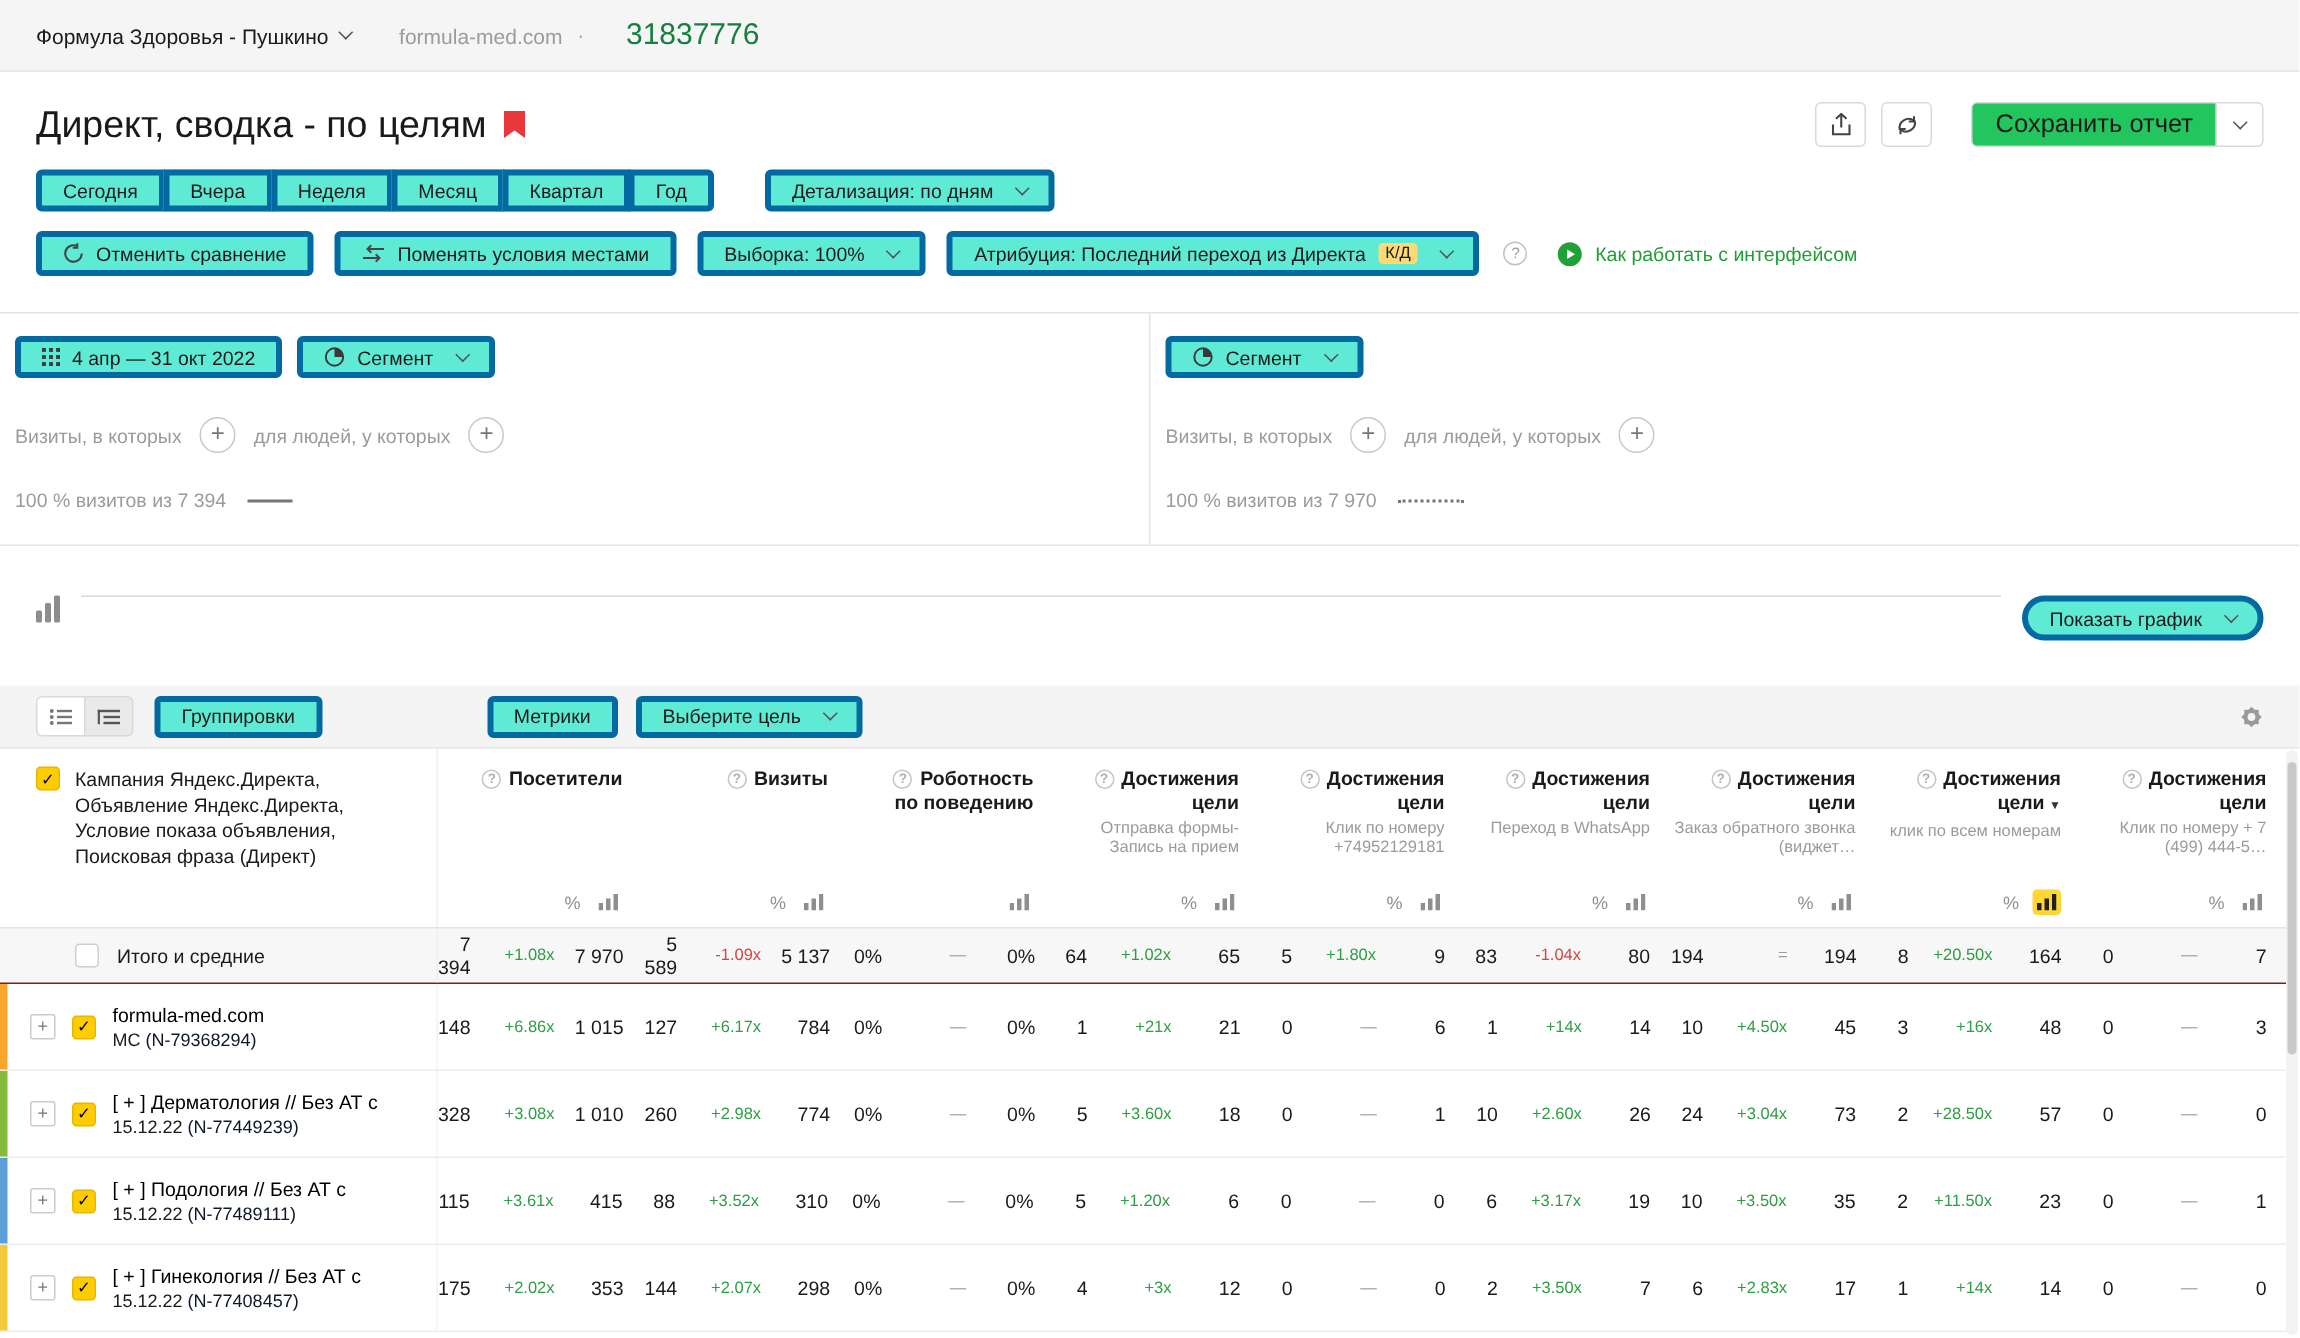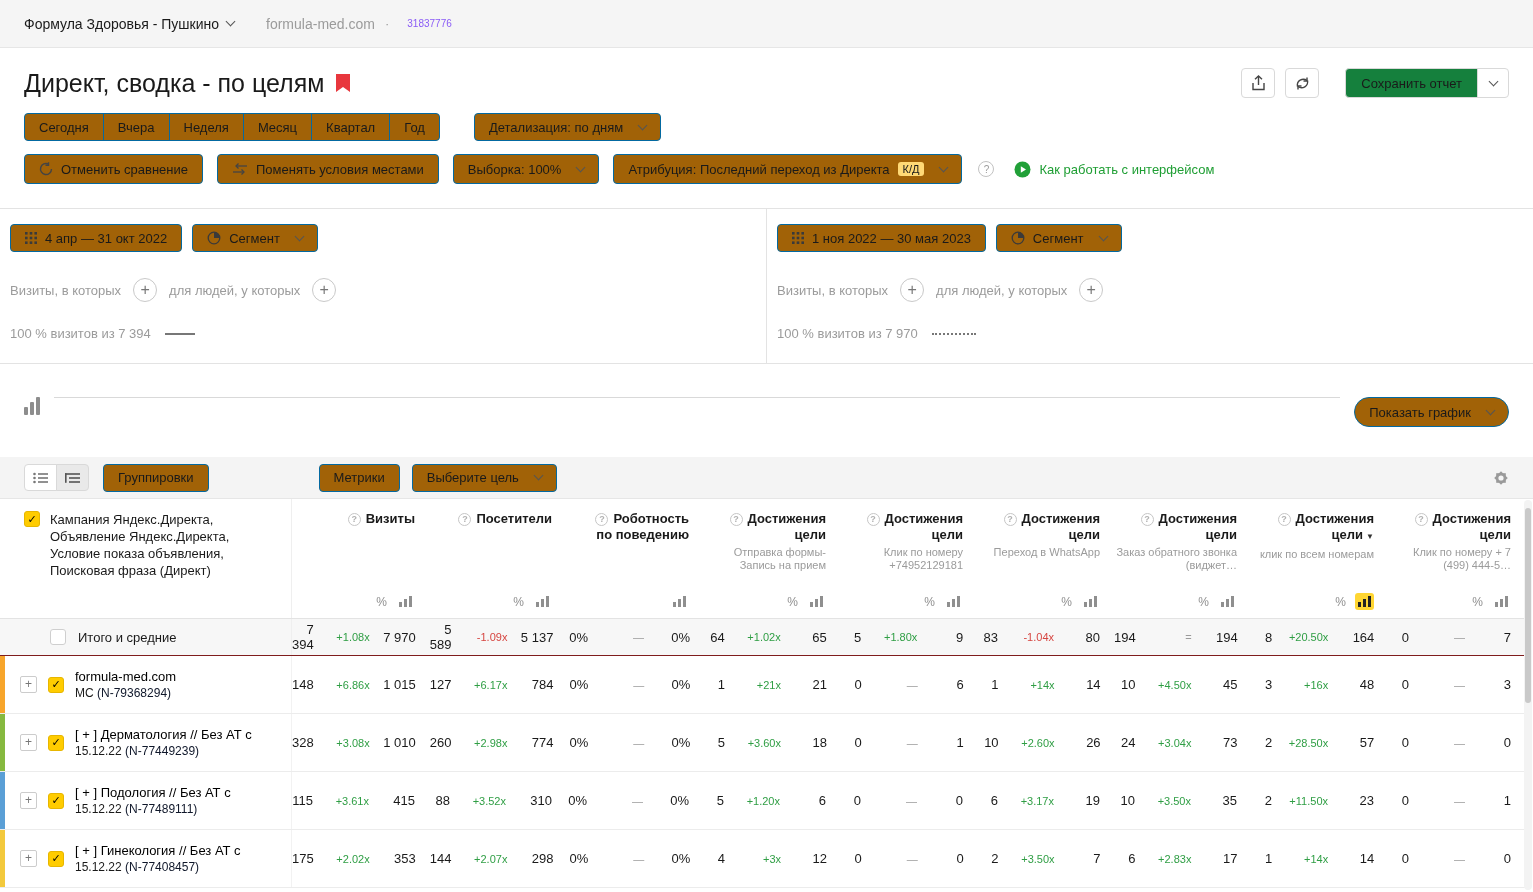--- a/index.html
+++ b/index.html
@@ -6,35 +6,35 @@
 html,body{width:1533px;height:892px}
 body{font-family:"Liberation Sans","DejaVu Sans",sans-serif;font-size:13px;color:#1a1a1a;background:#fff;overflow:hidden;position:relative}
 button{font-family:inherit;color:inherit}
 
 
 .topbar{height:48px;background:#f5f5f5;border-bottom:1px solid #e6e6e6;display:flex;align-items:center;padding:0 24px}
 .counter-select{display:flex;align-items:center;font-size:14px;cursor:pointer}
 .chev{width:7px;height:7px;border-right:1.5px solid #555;border-bottom:1.5px solid #555;transform:rotate(45deg);display:inline-block;margin-left:8px;margin-top:-4px;flex:none}
 .topbar .domain{color:#9b9b9b;font-size:14px;margin-left:32px}
 .topbar .dot{color:#9b9b9b;margin-left:10px}
-.topbar .cid{color:#8b5cf6;font-size:10px;margin-left:18px}
+.topbar .cid{color:#15803d;font-size:20px;margin-left:28px}
 
 
 .title-row{display:flex;align-items:center;padding:20px 24px 0}
 .page-title{font-size:25px;font-weight:400}
 .bookmark{margin-left:12px;display:flex;cursor:pointer}
 .title-actions{margin-left:auto;display:flex;align-items:center;gap:10px}
 .icon-btn{width:34px;height:30px;border:1px solid #d9d9d9;border-radius:4px;background:#fff;display:inline-flex;align-items:center;justify-content:center;cursor:pointer}
 .split-btn{display:flex;margin-left:16px}
-.split-main{height:30px;padding:0 15px;border:1px solid #d9d9d9;border-radius:4px 0 0 4px;background:#15803d;display:flex;align-items:center;font-size:13px;cursor:pointer}
+.split-main{height:30px;padding:0 15px;border:1px solid #d9d9d9;border-radius:4px 0 0 4px;background:#22c55e;display:flex;align-items:center;font-size:17px;cursor:pointer}
 .split-arrow{width:32px;height:30px;border:1px solid #d9d9d9;margin-left:-1px;border-radius:0 4px 4px 0;background:#fff;display:flex;align-items:center;justify-content:center;cursor:pointer}
 .split-arrow .chev{margin-left:0}
 
 
-.btn{height:28px;padding:0 14px;background:#a16207;border:1px solid #0369a1;display:inline-flex;align-items:center;gap:8px;font-size:13px;cursor:pointer;white-space:nowrap}
+.btn{height:28px;padding:0 14px;background:#5eead4;border:4px solid #0369a1;display:inline-flex;align-items:center;gap:8px;font-size:13px;cursor:pointer;white-space:nowrap}
 .rounded{border-radius:4px}
 .tabs-row{display:flex;align-items:center;padding:15px 24px 0}
 .tab{border-radius:0;margin-right:-1px}
 .tab:first-child{border-radius:4px 0 0 4px}
 .tab:last-child{border-radius:0 4px 4px 0;margin-right:0}
 .detal{margin-left:34px}
 .controls-row{display:flex;align-items:center;padding:13px 24px 0;gap:14px}
 .controls-row .btn{height:30px}
 .attr-badge{background:#ffd976;border-radius:3px;padding:1px 5px;font-size:11px}
 .q-icon{width:16px;height:16px;border-radius:50%;border:1px solid #c2c2c2;color:#9b9b9b;font-size:10px;display:flex;align-items:center;justify-content:center;margin-left:2px;cursor:pointer;flex:none}
@@ -246,34 +246,20 @@
       <span class="plus-circle">+</span>
     </div>
     <div class="seg-sample">
       <span>100 % визитов из 7 394</span>
       <span class="line-sample"></span>
     </div>
   </div>
   <div class="segment">
     <div class="seg-head">
       <button class="btn rounded">
-        <svg width="12" height="12" viewBox="0 0 12 12" fill="#3a3a3a">
-            <rect width="2.6" height="2.6"></rect>
-            <rect x="4.7" width="2.6" height="2.6"></rect>
-            <rect x="9.4" width="2.6" height="2.6"></rect>
-            <rect y="4.7" width="2.6" height="2.6"></rect>
-            <rect x="4.7" y="4.7" width="2.6" height="2.6"></rect>
-            <rect x="9.4" y="4.7" width="2.6" height="2.6"></rect>
-            <rect y="9.4" width="2.6" height="2.6"></rect>
-            <rect x="4.7" y="9.4" width="2.6" height="2.6"></rect>
-            <rect x="9.4" y="9.4" width="2.6" height="2.6"></rect>
-          </svg>
-        <span>1 ноя 2022 — 30 мая 2023</span>
-      </button>
-      <button class="btn rounded">
         <svg width="14" height="14" viewBox="0 0 14 14">
             <circle cx="7" cy="7" r="5.8" fill="none" stroke="#3a3a3a" stroke-width="1.3"></circle>
             <path d="M7 7V1.2A5.8 5.8 0 0 1 12.8 7z" fill="#3a3a3a"></path>
           </svg>
         <span>Сегмент</span>
         <i class="chev"></i>
       </button>
     </div>
     <div class="seg-conditions">
       <span>Визиты, в которых</span>
@@ -343,24 +329,24 @@
   </span>
 </div>
 
 <div class="report-table">
   <div class="t-row head-row" id="head-row">
     <div class="dim-head">
       <span class="cb checked">✓</span>
       <span class="txt">Кампания Яндекс.Директа, Объявление Яндекс.Директа, Условие показа объявления, Поисковая фраза (Директ)</span>
     </div>
   <div class="mh">
+        <div class="t"><span class="info">?</span><span class="tt">Посетители</span></div>
+      </div>
+      <div class="mh">
         <div class="t"><span class="info">?</span><span class="tt">Визиты</span></div>
-      </div>
-      <div class="mh">
-        <div class="t"><span class="info">?</span><span class="tt">Посетители</span></div>
       </div>
       <div class="mh">
         <div class="t"><span class="info">?</span><span class="tt">Роботность</span><br><span class="tt2">по поведению</span></div>
       </div>
       <div class="mh">
         <div class="t"><span class="info">?</span><span class="tt">Достижения цели</span></div>
         <div class="s">Отправка формы-Запись на прием</div>
       </div>
       <div class="mh">
         <div class="t"><span class="info">?</span><span class="tt">Достижения цели</span></div>

